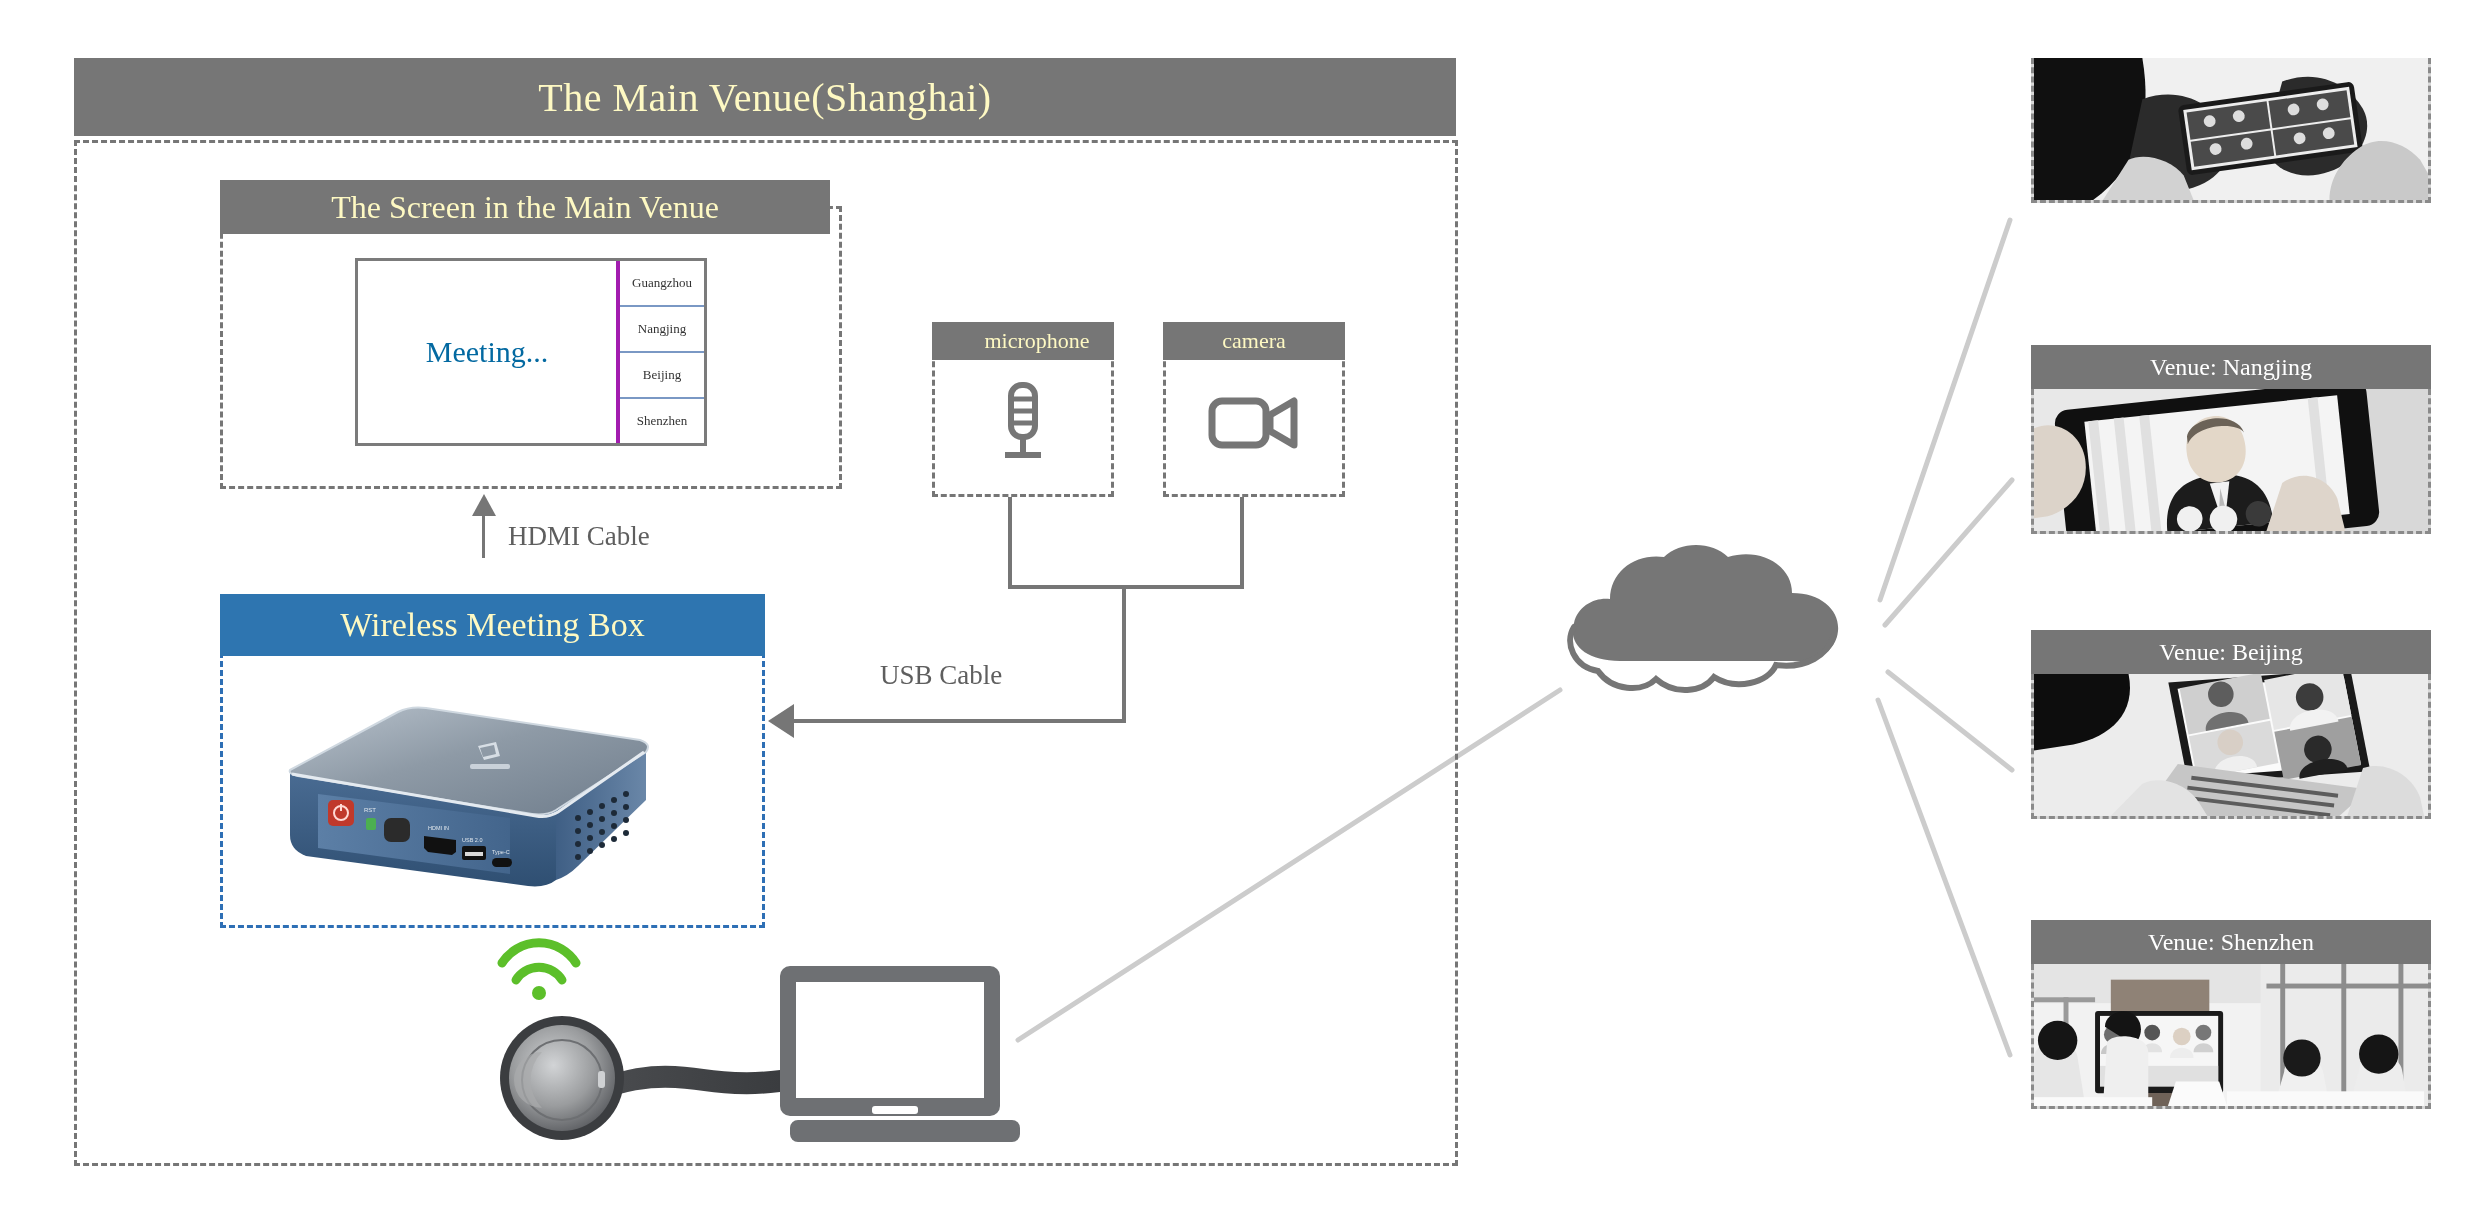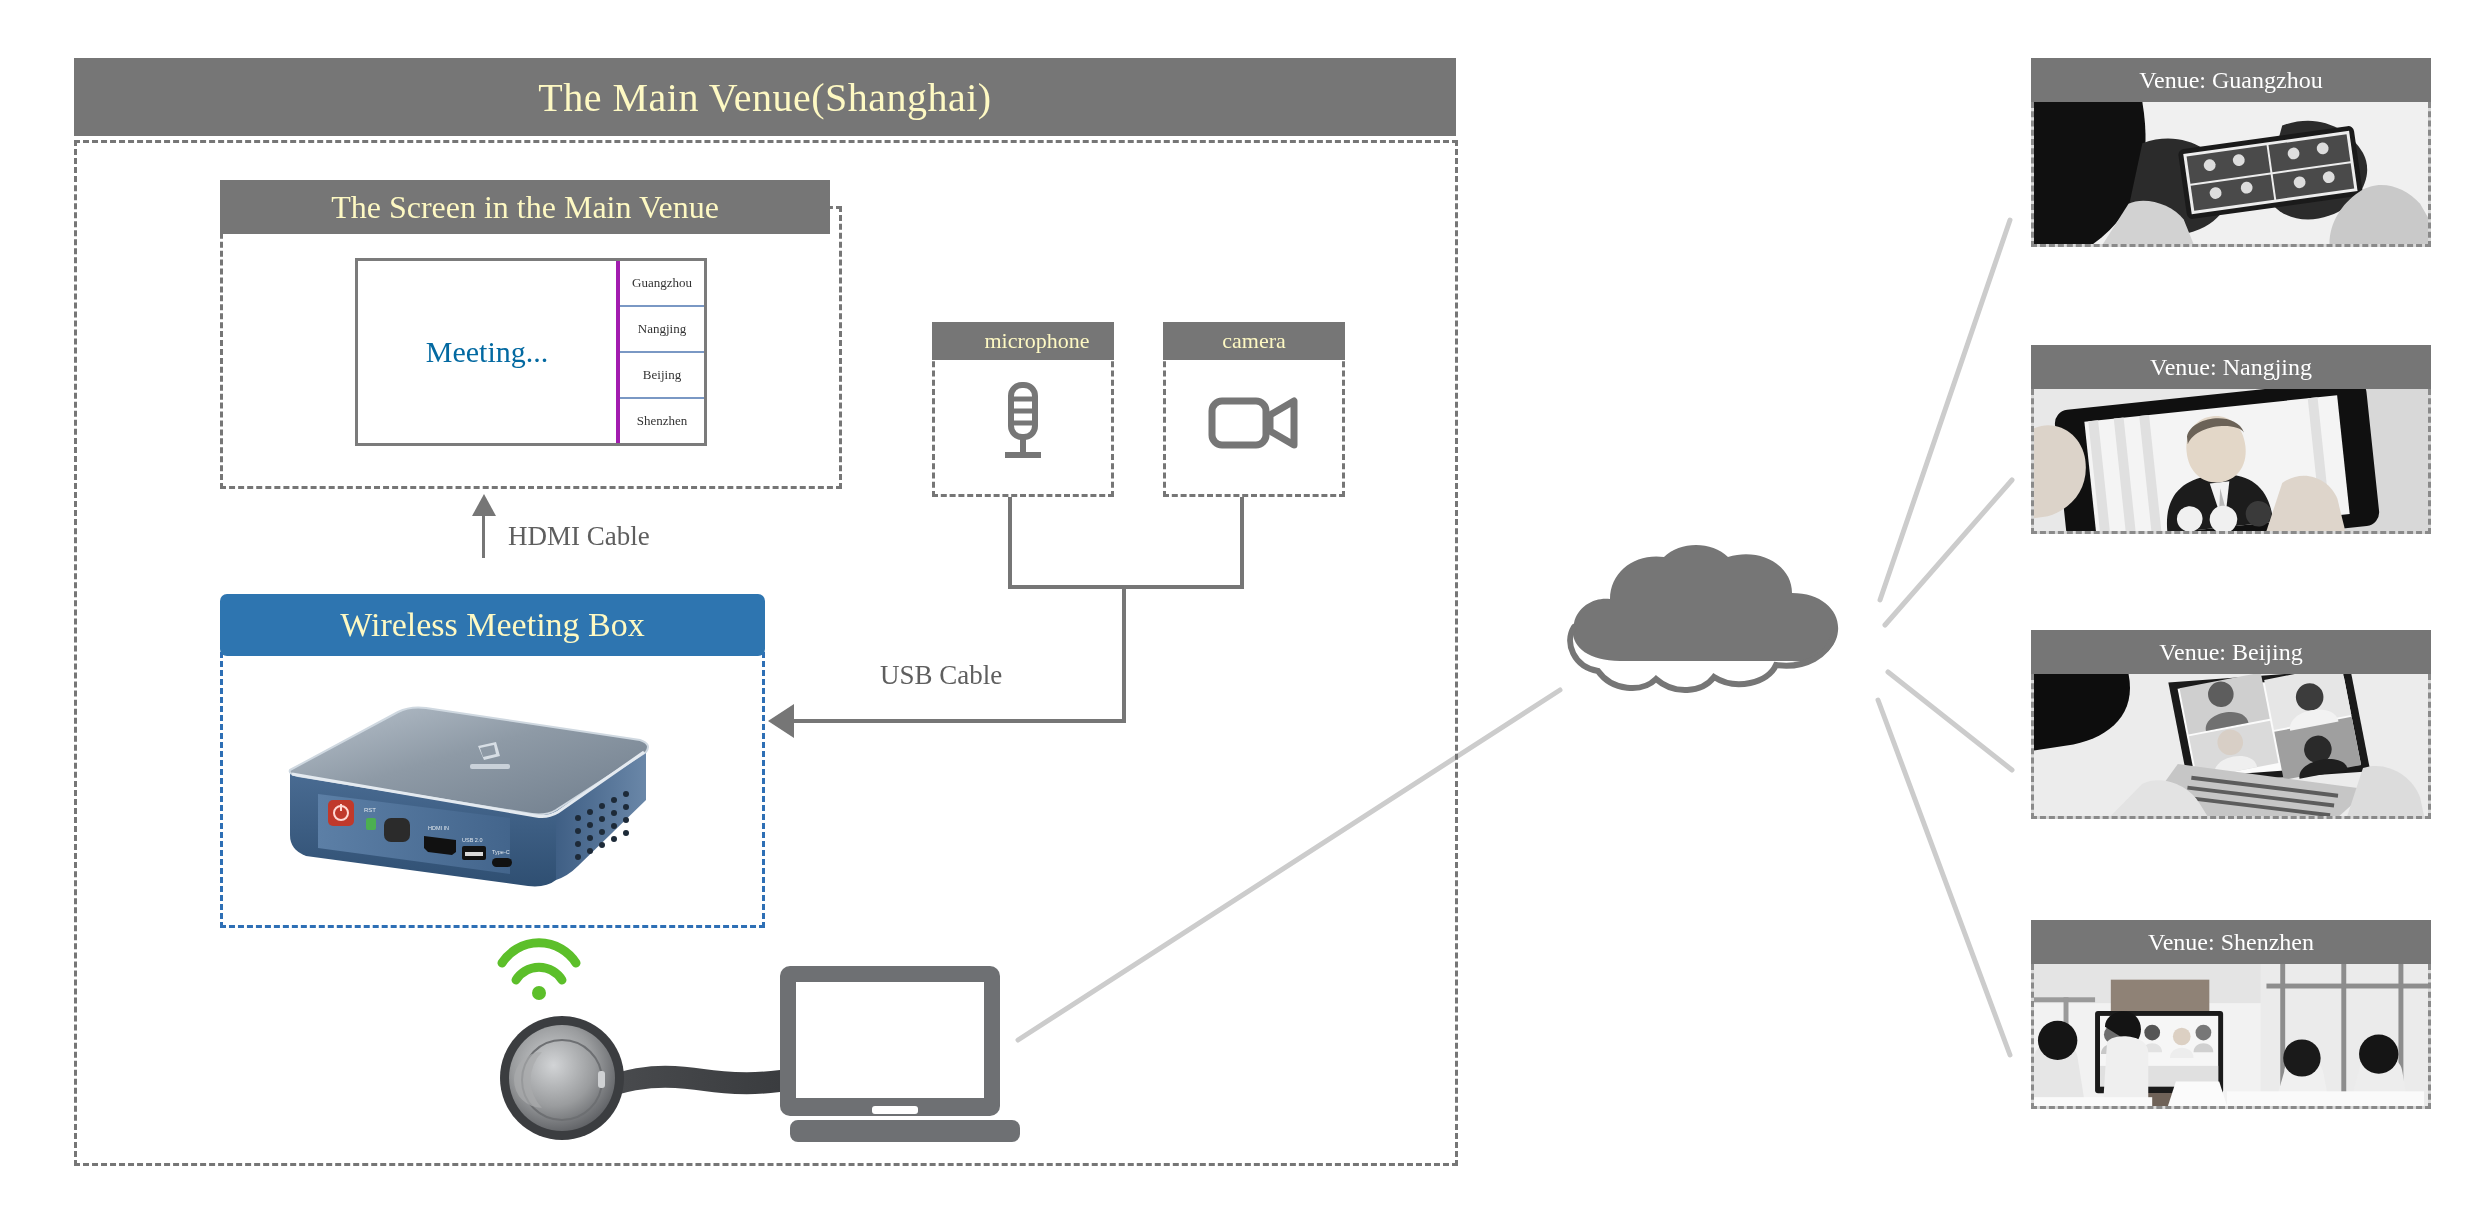--- a/index.html
+++ b/index.html
@@ -31,21 +31,21 @@
   .screen-cell:last-child{border-bottom:none;border-radius:10px;}
 
   
   #hdmi-line{position:absolute;left:482px;top:510px;width:3px;height:48px;background:#767676;}
   #hdmi-arrow{position:absolute;left:472px;top:494px;width:0;height:0;
               border-left:12px solid transparent;border-right:12px solid transparent;
               border-bottom:22px solid #767676;}
   #hdmi-label{position:absolute;left:508px;top:521px;font-size:27px;color:#5e5e5e;}
 
   
-  #wmb-title{left:220px;top:594px;width:545px;height:62px;font-size:34px;border-radius:7px;}
+  #wmb-title{left:220px;top:594px;width:545px;height:62px;font-size:34px;}
   #wmb-box{position:absolute;left:220px;top:652px;width:545px;height:276px;
            border:3px dashed #2e6fb5;box-sizing:border-box;}
   #wmb-photo{position:absolute;left:278px;top:690px;width:435px;height:200px;}
 
   
   #mic-title{left:932px;top:322px;width:182px;height:38px;font-size:22px;padding-left:28px;}
   #mic-box{position:absolute;left:932px;top:352px;width:182px;height:145px;
            border:3px dashed #767676;box-sizing:border-box;display:flex;align-items:center;justify-content:center;}
   #cam-title{left:1163px;top:322px;width:182px;height:38px;font-size:22px;}
   #cam-box{position:absolute;left:1163px;top:352px;width:182px;height:145px;
@@ -285,21 +285,20 @@
       <path d="M64 118 C28 118 12 100 18 80 C22 62 40 54 54 56 C54 28 80 10 108 14
                C124 -2 156 -2 172 14 C204 4 236 22 236 50 C266 50 284 68 282 88
                C280 110 258 120 236 118 Z" fill="#767676"></path>
       <path d="M18 84 C8 100 18 124 42 128 C56 148 86 150 100 136
                C118 152 146 150 158 134 C180 148 212 140 220 122
                C250 126 272 112 278 92" fill="none" stroke="#767676" stroke-width="6" stroke-linecap="round"></path>
     </svg>
   </div>
 
   <div class="venue" id="venue-0">
-    <div class="venue-title">Venue: Guangzhou</div>
     <div class="venue-imgwrap">
       <svg viewBox="0 0 400 145" preserveAspectRatio="none">
         <rect width="400" height="145" fill="#f0f0f0"></rect>
         <path d="M0 0 L110 0 C120 60 108 110 60 145 L0 145 Z" fill="#101010"></path>
         <path d="M110 42 C150 28 180 48 196 70 C208 90 196 118 168 130 C136 144 104 130 96 108 Z" fill="#2b2b2b"></path>
         <path d="M252 24 C290 10 320 28 334 52 C346 74 332 104 300 116 C268 128 240 112 234 90 Z" fill="#2b2b2b"></path>
         <g transform="rotate(-8 240 72)">
           <rect x="150" y="36" width="180" height="72" rx="6" fill="#1a1a1a"></rect>
           <rect x="155" y="41" width="170" height="62" fill="#ededed"></rect>
           <g fill="#4a4a4a">

